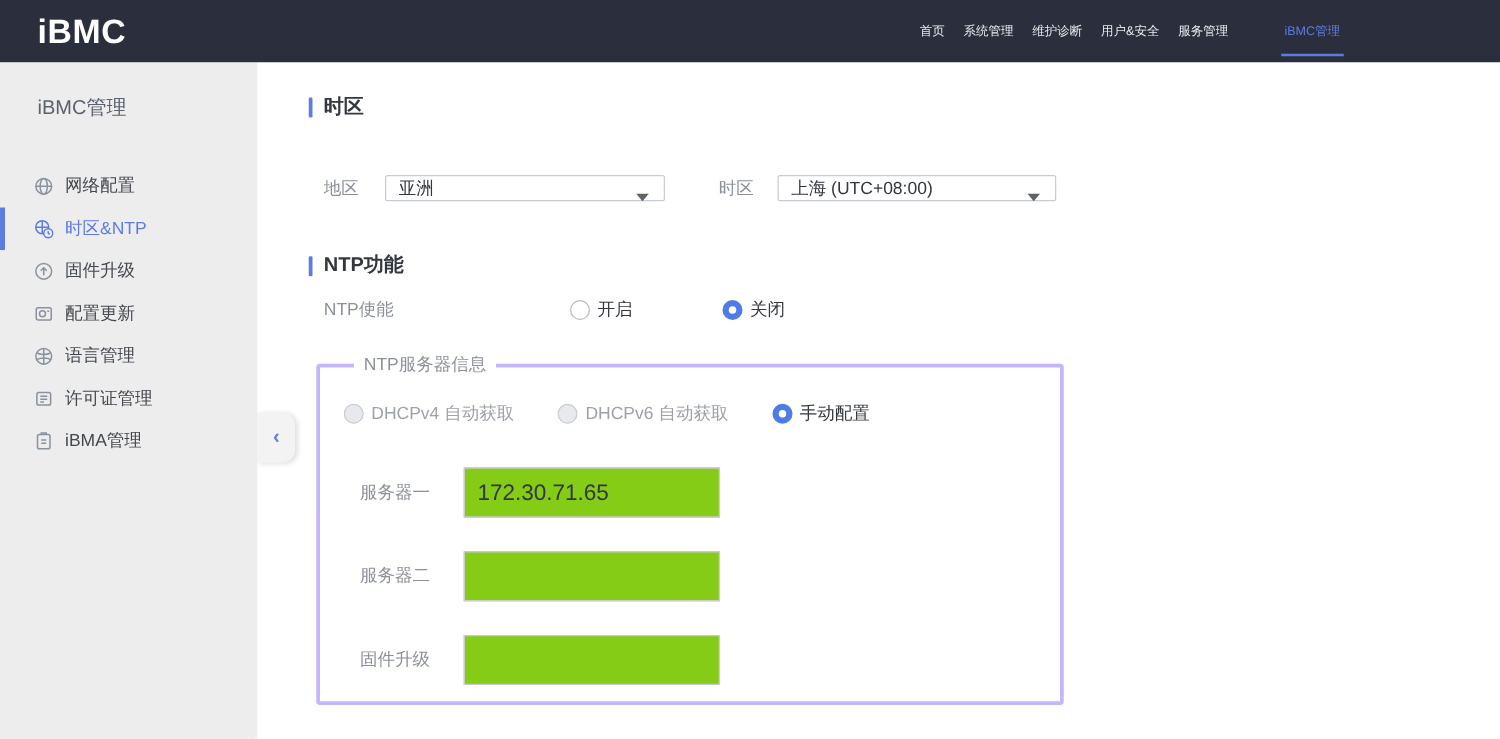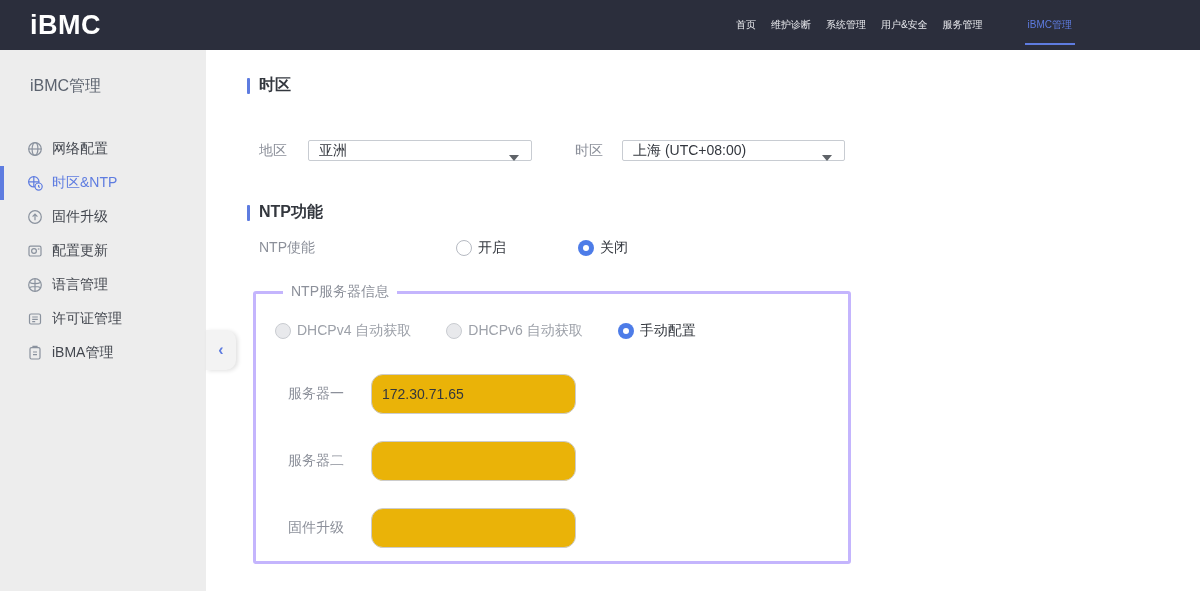--- a/index.html
+++ b/index.html
@@ -102,34 +102,34 @@
     border:3px solid #c4b5fd; border-radius:3px; padding-left:19px;
   }
   .ntp-group legend { font-size:14px; color:#8c909a; padding:0 8px; margin-left:8px; }
   .mode-row { display:flex; align-items:center; margin-top:21px; }
   .mode-row .radio + .radio { margin-left:35px; }
 
   .server-row { display:flex; align-items:center; margin-left:13px; margin-top:27px; }
   .server-row.first { margin-top:34px; }
   .server-label { width:83px; font-size:14px; color:#8c909a; }
   .server-input {
-    width:205px; height:40px; border:1px solid #cccccc; border-radius:12px;
-    font-size:14px; color:#33373e; padding:0 10px; outline:none; background:#eab308;
+    width:205px; height:40px; border:1px solid #cccccc; border-radius:0;
+    font-size:18px; color:#33373e; padding:0 10px; outline:none; background:#84cc16;
     font-family:"Liberation Sans","DejaVu Sans",sans-serif;
   }
 </style>
 </head>
 <body>
 
 <header>
   <div class="logo">iBMC</div>
   <nav>
     <div class="nav-item">首页</div>
+    <div class="nav-item">系统管理</div>
     <div class="nav-item">维护诊断</div>
-    <div class="nav-item">系统管理</div>
     <div class="nav-item">用户&amp;安全</div>
     <div class="nav-item">服务管理</div>
     <div class="nav-item active">iBMC管理</div>
   </nav>
 </header>
 
 <div class="app-body">
   <aside class="sidebar">
     <div class="sidebar-title">iBMC管理</div>
     <ul class="side-list">

